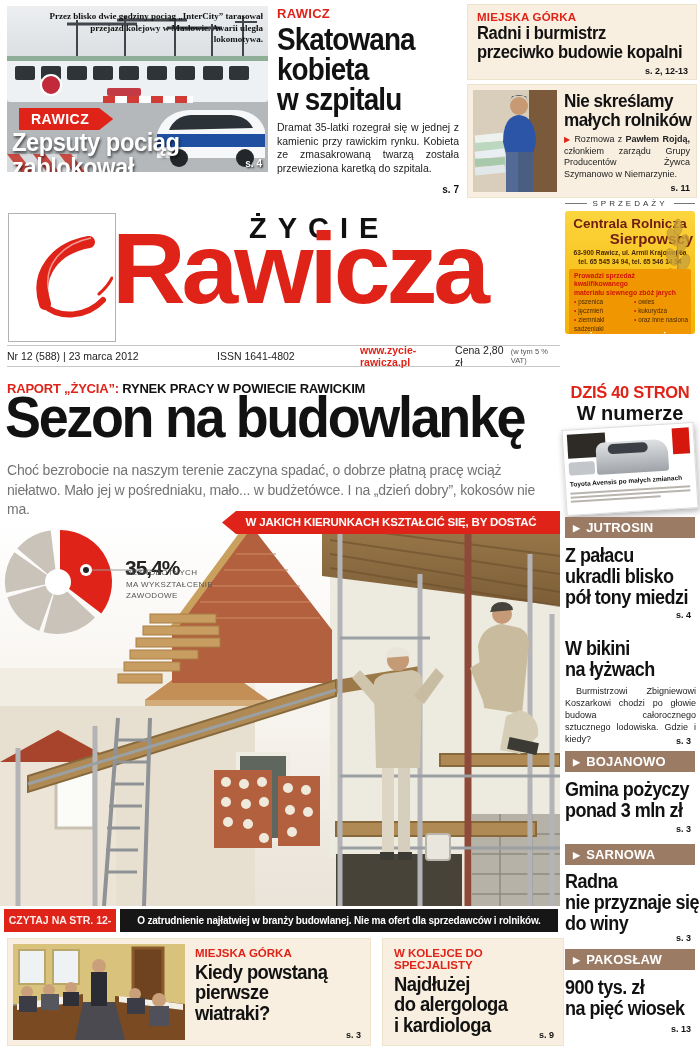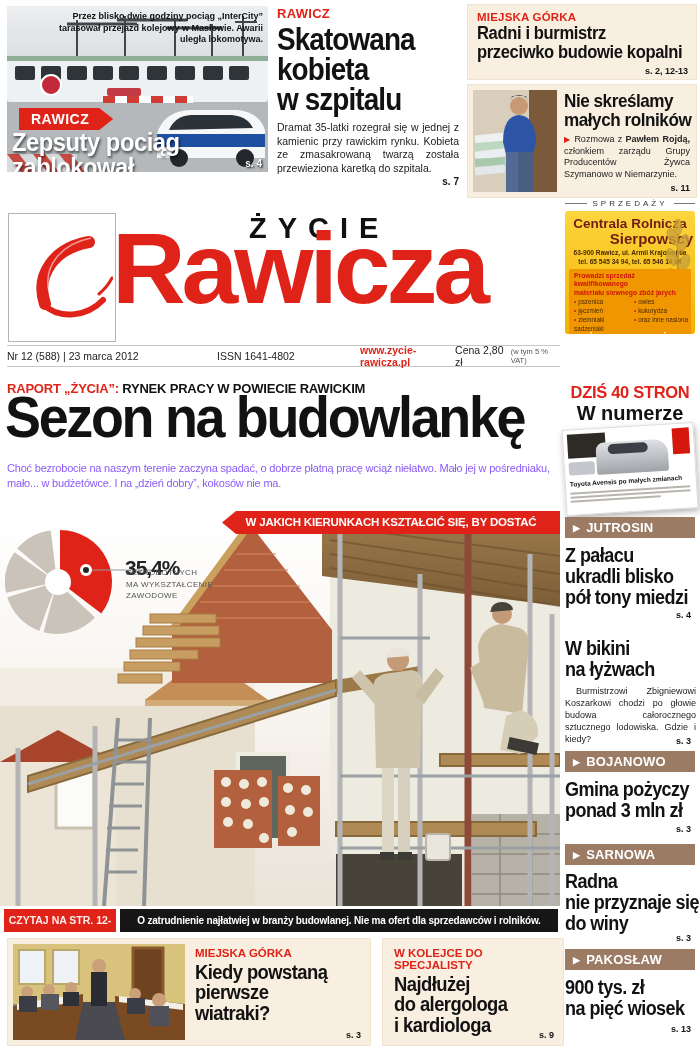--- a/index.html
+++ b/index.html
@@ -7,34 +7,34 @@
         font-family:"Liberation Sans",sans-serif;color:#121212;}
   .abs{position:absolute;}
   .pre{white-space:pre-line;}
   .red{color:#e02318;}
   .bold{font-weight:bold;}
   .cond{transform-origin:0 0;}
 
   
   .train-box{left:7px;top:6px;width:261px;height:166px;overflow:hidden;}
   .train-caption{top:5px;right:5px;width:215px;text-align:right;font-size:9px;font-weight:bold;
-                 line-height:1.3;color:#111;}
+                 line-height:1.3;color:#111;font-family:Liberation Serif, serif;}
   .tag-arrow{left:12px;top:102px;height:22px;line-height:22px;padding:0 24px 0 12px;
              background:#e02318;color:#fff;font-size:14px;font-weight:bold;letter-spacing:.5px;
              clip-path:polygon(0 0,calc(100% - 14px) 0,100% 50%,calc(100% - 14px) 100%,0 100%);}
   .train-headline{left:5px;top:124px;font-size:25px;font-weight:bold;line-height:.98;color:#fff;
                   letter-spacing:-.5px;text-shadow:1px 2px 3px rgba(0,0,0,.65);transform:scaleX(.95);}
   .train-ref{right:6px;bottom:3px;color:#fff;font-size:10px;font-weight:bold;text-shadow:1px 1px 2px #000;}
 
   .cstory{left:277px;top:6px;width:182px;}
   .cstory .tag{font-size:13px;font-weight:bold;color:#e02318;letter-spacing:.3px;}
   .cstory .hline{margin-top:4px;font-size:31px;font-weight:bold;line-height:.97;letter-spacing:-1px;
                  transform:scaleX(.9);width:200px;}
   .cstory .lead{margin-top:6px;font-size:10.5px;line-height:1.3;text-align:justify;color:#222;}
-  .cstory .ref{text-align:right;font-size:10px;font-weight:bold;margin-top:0;}
+  .cstory .ref{text-align:right;font-size:10px;font-weight:bold;margin-top:8px;}
 
   .beige{background:#f8efe0;border:1px solid #efe3cd;}
   .tr1{left:467px;top:4px;width:228px;height:74px;}
   .tr1 .lbl,.tr2 .lbl{font-size:11.5px;font-weight:bold;color:#e02318;letter-spacing:.2px;}
   .tr1 .lbl{margin:6px 0 1px 9px;}
   .tr1 .hline{margin-left:9px;font-size:18px;font-weight:bold;line-height:1.05;letter-spacing:-.4px;
               transform:scaleX(.92);width:238px;}
   .tr1 .ref{position:absolute;right:8px;bottom:3px;font-size:9px;font-weight:bold;}
   .tr2{left:467px;top:84px;width:228px;height:112px;}
   .tr2 .photo{position:absolute;left:5px;top:5px;width:84px;height:102px;}
@@ -72,21 +72,21 @@
   .infobar .issue{width:235px;}
   .infobar .issn{width:160px;}
   .infobar .www{font-weight:bold;color:#e02318;}
   .infobar .price{margin-left:auto;}
   .infobar .note{font-size:7.5px;color:#555;}
 
   
   .kicker{left:7px;top:381px;font-size:13px;font-weight:bold;letter-spacing:-.2px;}
   .mainhl{left:5px;top:389px;font-size:58px;font-weight:bold;letter-spacing:-2.5px;line-height:.95;
           transform:scaleX(.93);width:600px;}
-  .mainlead{left:7px;top:461px;width:550px;font-size:11px;line-height:1.4;color:#8b5cf6;letter-spacing:-.2px;}
+  .mainlead{left:7px;top:461px;width:550px;font-size:14px;line-height:1.4;color:#737373;letter-spacing:-.2px;}
   .banner{left:222px;top:511px;width:338px;height:23px;line-height:23px;background:#e02318;color:#fff;
           font-size:11.5px;font-weight:bold;letter-spacing:-.2px;padding-left:0;text-align:center;
           clip-path:polygon(0 50%,14px 0,100% 0,100% 100%,14px 100%);z-index:5;}
   .mainphoto{left:0;top:518px;width:560px;height:388px;}
   .pie{left:2px;top:524px;z-index:4;}
   .statv{left:125px;top:556px;font-size:21px;font-weight:bold;color:#222;letter-spacing:-1px;z-index:4;}
   .statl{left:126px;top:567px;font-size:8px;color:#555;letter-spacing:.4px;line-height:1.45;z-index:4;}
   .readtag{left:4px;top:909px;width:112px;height:23px;line-height:23px;background:#e02318;color:#fdecea;
            font-size:10.5px;font-weight:bold;text-align:center;}
   .stripblk{left:120px;top:909px;width:438px;height:23px;line-height:23px;background:#161616;color:#fff;

